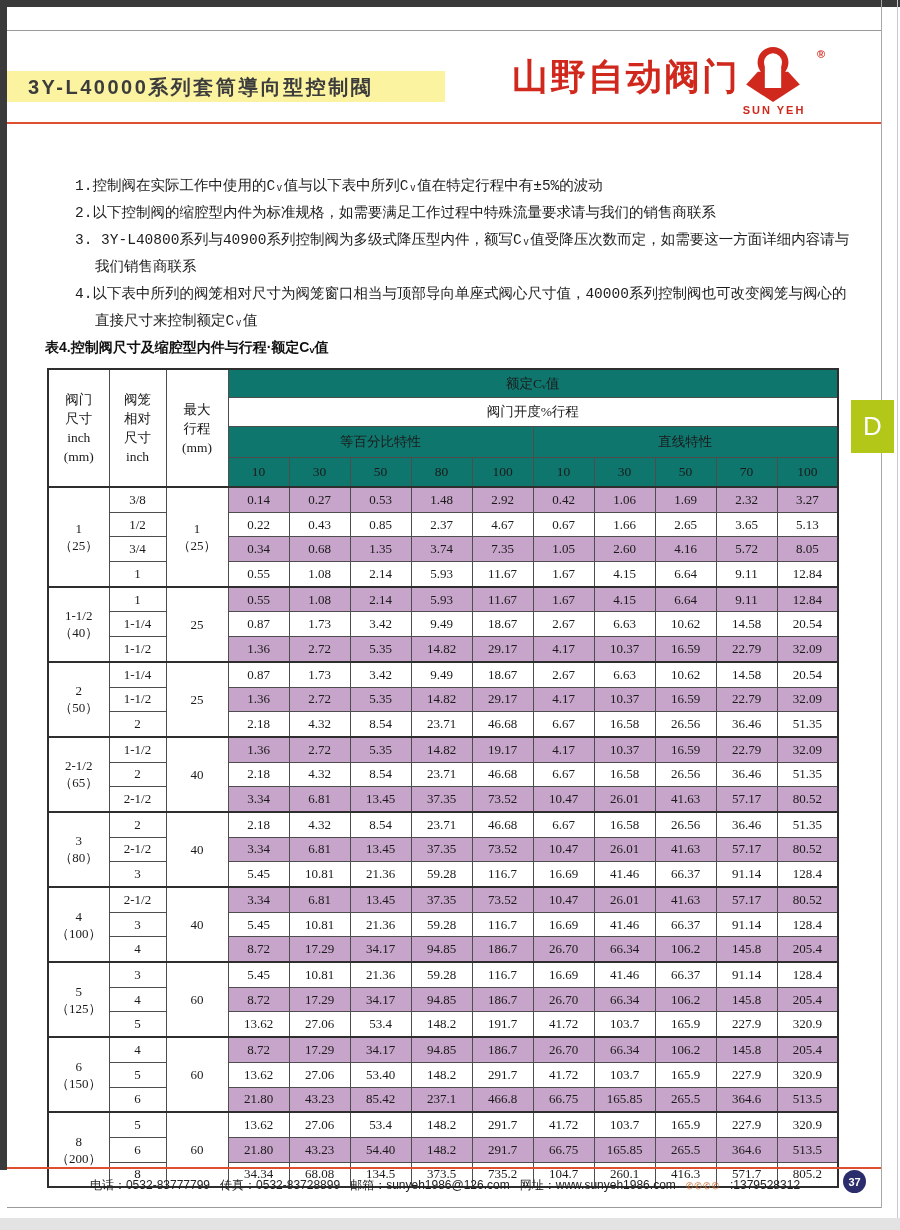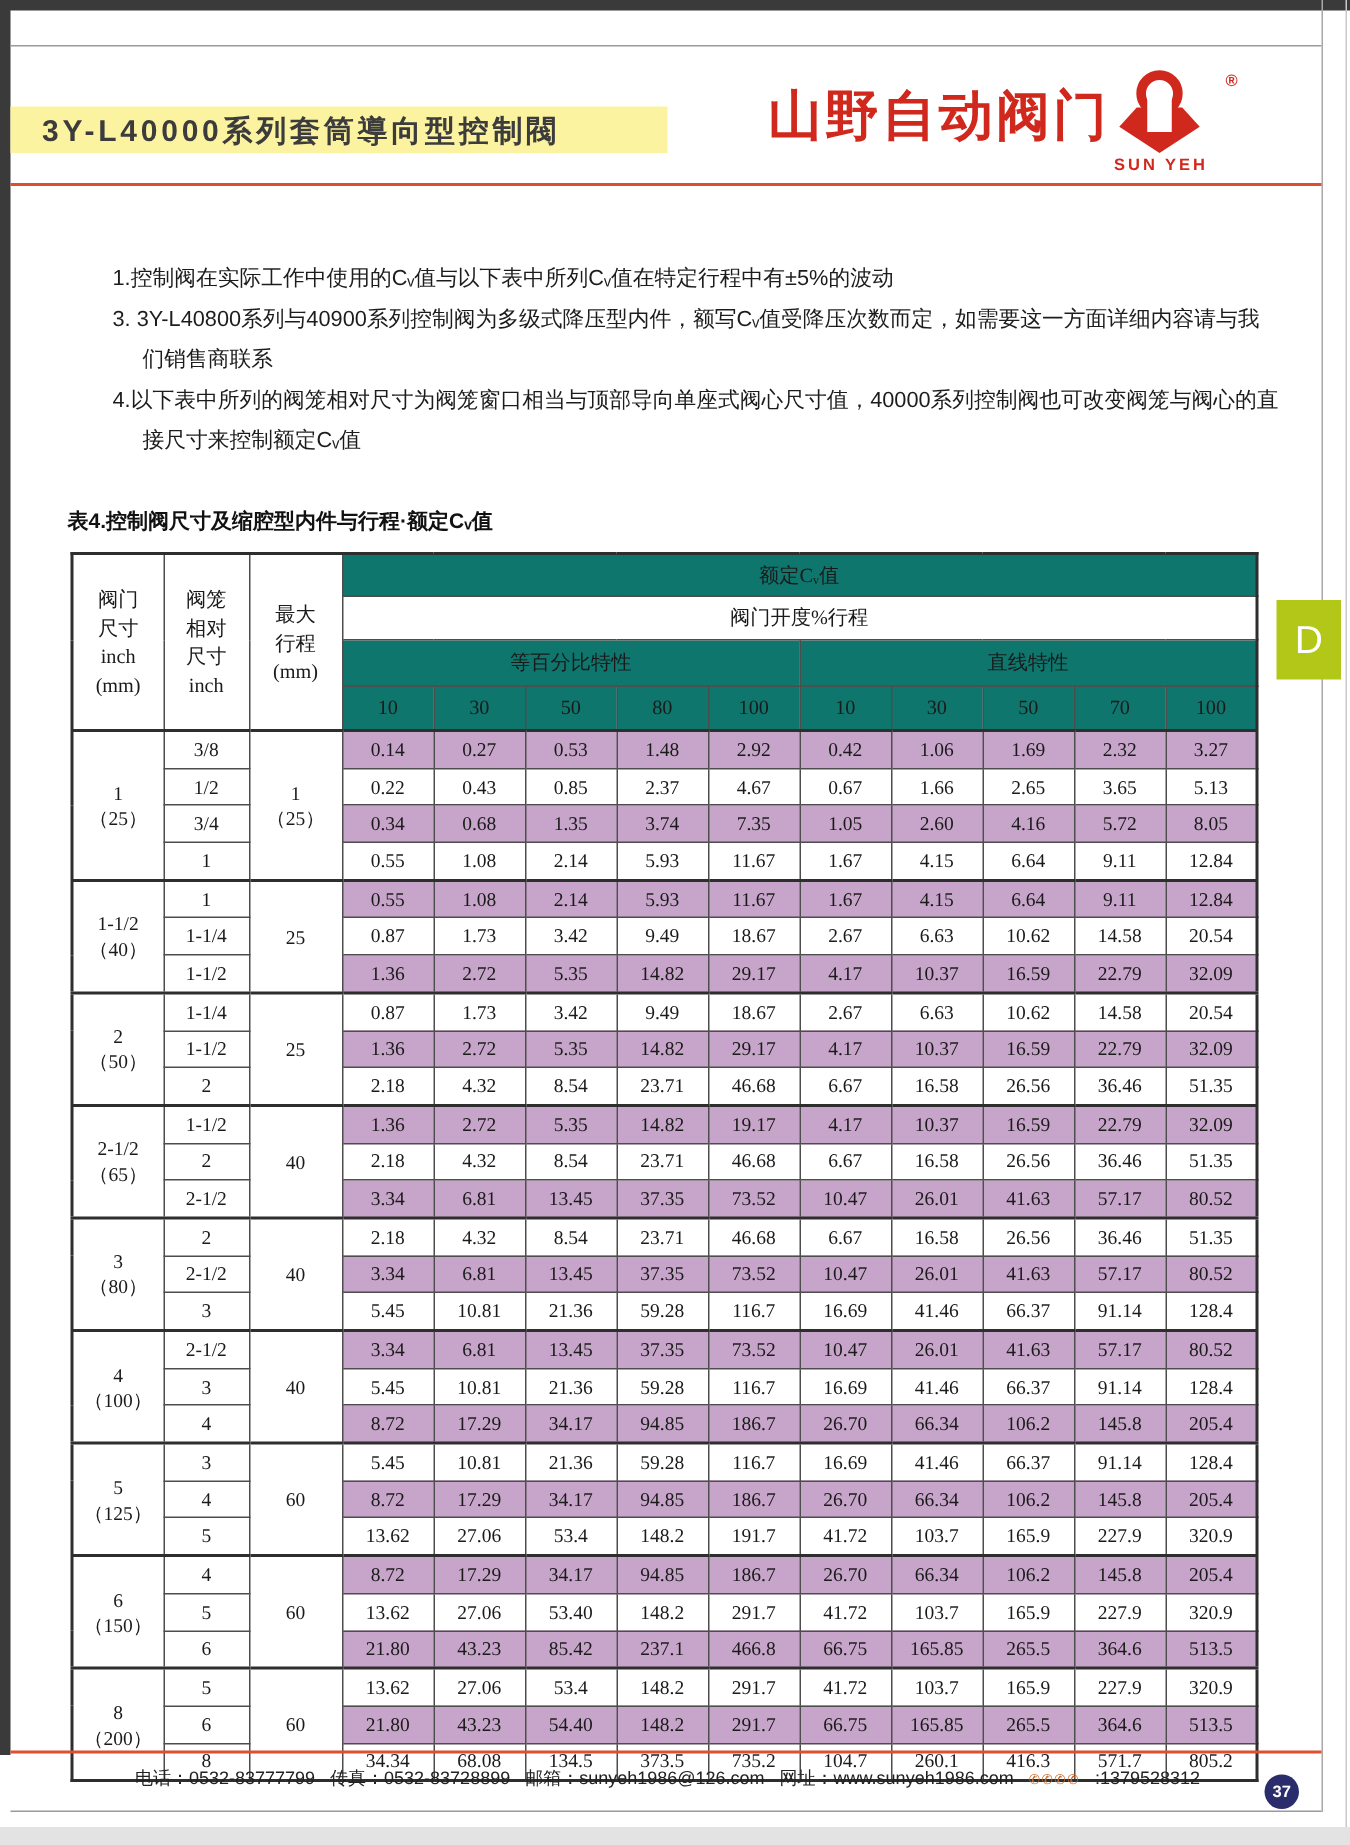--- a/index.html
+++ b/index.html
@@ -23,21 +23,21 @@
   .logo-text{position:absolute;left:512px;top:53px;font-size:36px;font-weight:bold;
              color:#d0281c;letter-spacing:2px;}
   .logo-mark{position:absolute;left:742px;top:46px;}
   .logo-reg{position:absolute;left:817px;top:48px;font-size:11px;color:#d0281c;font-weight:bold;}
   .logo-sub{position:absolute;left:741px;top:104px;width:66px;text-align:center;font-size:11px;
             color:#d0281c;letter-spacing:2px;font-weight:bold;}
 
   
   .section-title{position:absolute;left:45px;top:141px;font-size:17px;font-weight:bold;color:#2aa4da;}
   .notes{position:absolute;left:75px;top:173px;width:778px;
-         font-family:Liberation Sans, sans-serif;font-size:14.5px;line-height:27px;color:#1c1c1c;}
+         font-family:Liberation Mono, monospace;font-size:14.5px;line-height:27px;color:#1c1c1c;}
   .note{padding-left:20px;text-indent:-20px;}
   .table-caption{position:absolute;left:45px;top:339px;font-size:14px;font-weight:bold;color:#111;}
 
   
   .side-tab{position:absolute;left:851px;top:400px;width:43px;height:53px;background:#b2c717;
             color:#ffffff;font-size:26px;display:flex;align-items:center;justify-content:center;}
 
   
   .cv-table{position:absolute;left:47px;top:368px;border-collapse:collapse;table-layout:fixed;
             font-family:"Liberation Serif",serif;border:2px solid #2e2e2e;}
@@ -56,21 +56,21 @@
   .cv-table tbody tr.shade td.val{background:#c7a4c9;}
   .cv-table tbody tr.grp td{border-top:2px solid #2e2e2e;}
 
   
   .rule-orange-bottom{position:absolute;left:7px;top:1167px;width:874px;height:2px;background:#dd4f2e;}
   .footer-row{position:absolute;left:55px;top:1177px;width:780px;display:flex;
               justify-content:center;align-items:baseline;gap:10px;font-size:12px;color:#222;}
   .footer-row .phone-icons{color:#c7682a;font-size:9px;letter-spacing:1px;}
   .page-badge{position:absolute;left:843px;top:1170px;width:23px;height:23px;border-radius:50%;
               background:#2b2c6b;color:#ffffff;font-size:11px;font-weight:bold;
-              display:flex;align-items:center;justify-content:center;margin-top:13px;}
+              display:flex;align-items:center;justify-content:center;}
 </style>
 </head>
 <body>
 
 <div class="page">
 
   <div class="edge-top"></div>
   <div class="edge-left"></div>
   <div class="frame-top"></div>
   <div class="frame-right1"></div>
@@ -87,20 +87,21 @@
       <path d="M24 44 h52 l20 22 -46 30 -46 -30 z" fill="#d0281c"></path>
       <path d="M43 20 h14 v10 h7 v42 h-28 v-42 h7 z" fill="#ffffff"></path>
     </svg>
   </div>
   <div class="logo-reg">®</div>
   <div class="logo-sub">SUN YEH</div>
   <div class="rule-orange-top"></div>
 
   <div class="notes">
     <div class="note">1.控制阀在实际工作中使用的Cᵥ值与以下表中所列Cᵥ值在特定行程中有±5%的波动</div>
+    <div class="note">2.以下控制阀的缩腔型内件为标准规格，如需要满足工作过程中特殊流量要求请与我们的销售商联系</div>
     <div class="note">3. 3Y-L40800系列与40900系列控制阀为多级式降压型内件，额写Cᵥ值受降压次数而定，如需要这一方面详细内容请与我们销售商联系</div>
     <div class="note">4.以下表中所列的阀笼相对尺寸为阀笼窗口相当与顶部导向单座式阀心尺寸值，40000系列控制阀也可改变阀笼与阀心的直接尺寸来控制额定Cᵥ值</div>
   </div>
   <div class="table-caption">表4.控制阀尺寸及缩腔型内件与行程·额定Cᵥ值</div>
 
   <div class="side-tab">D</div>
 
   <table class="cv-table">
     <colgroup>
       <col style="width:61px">

